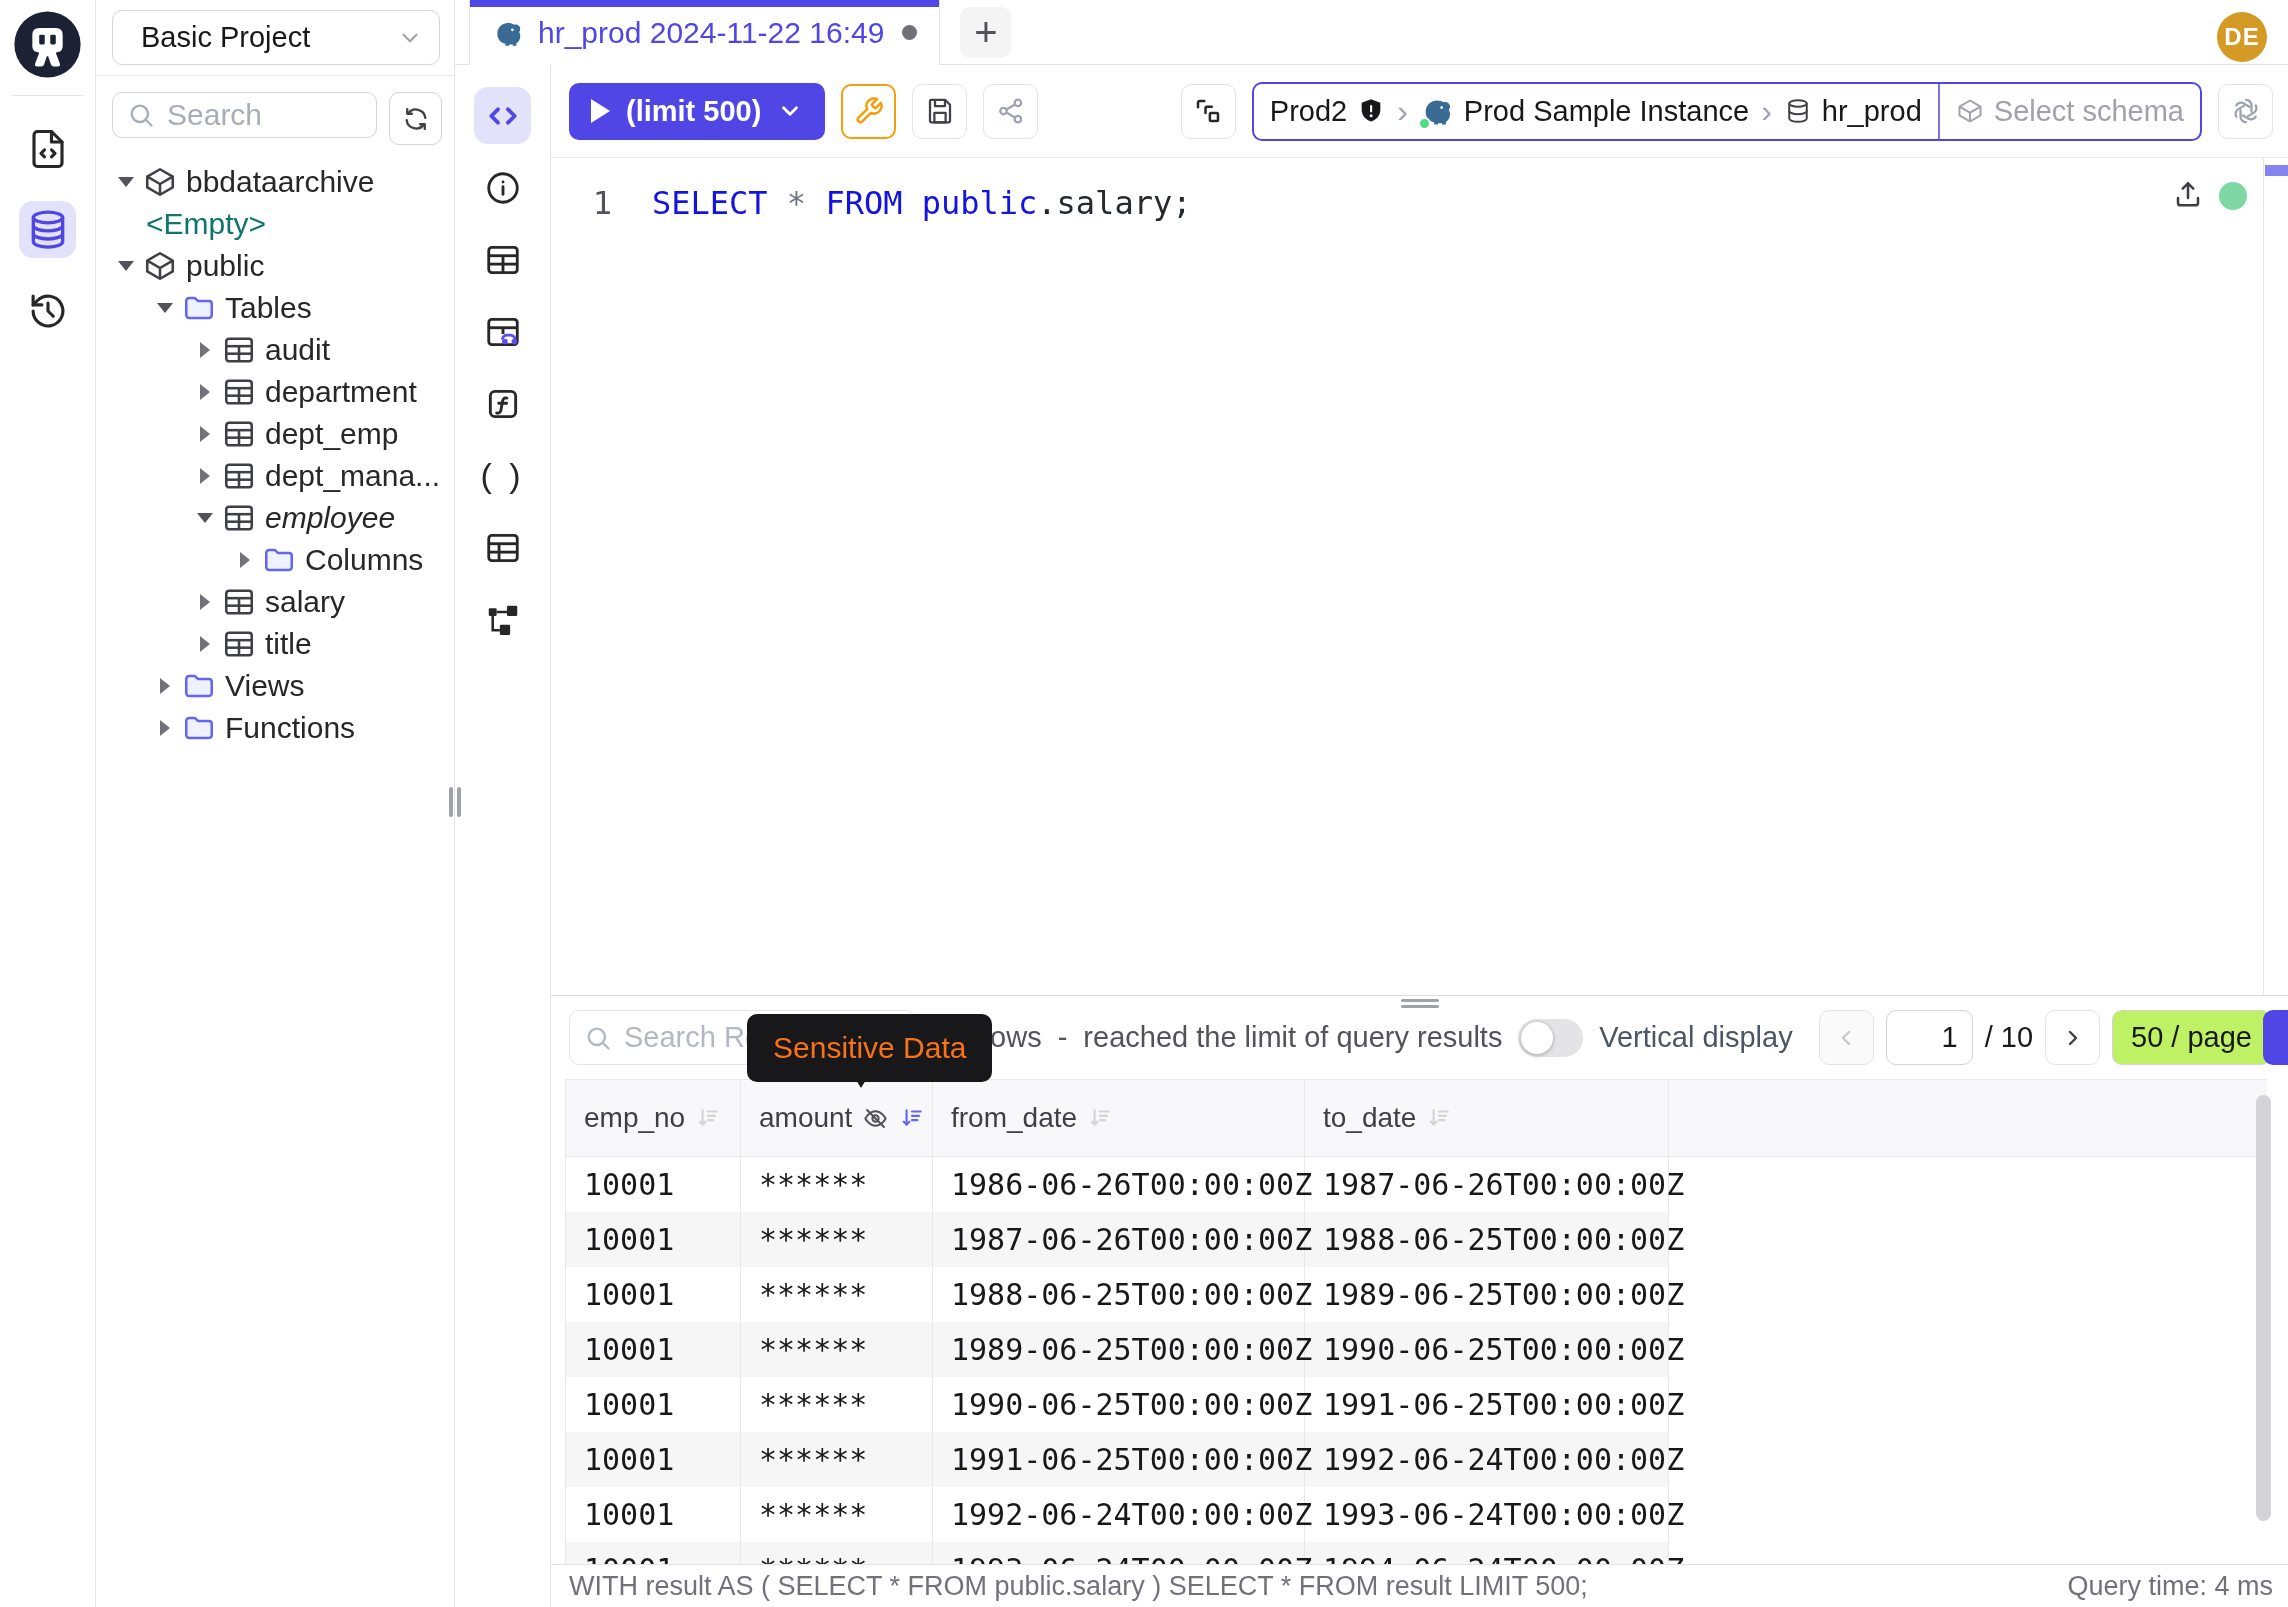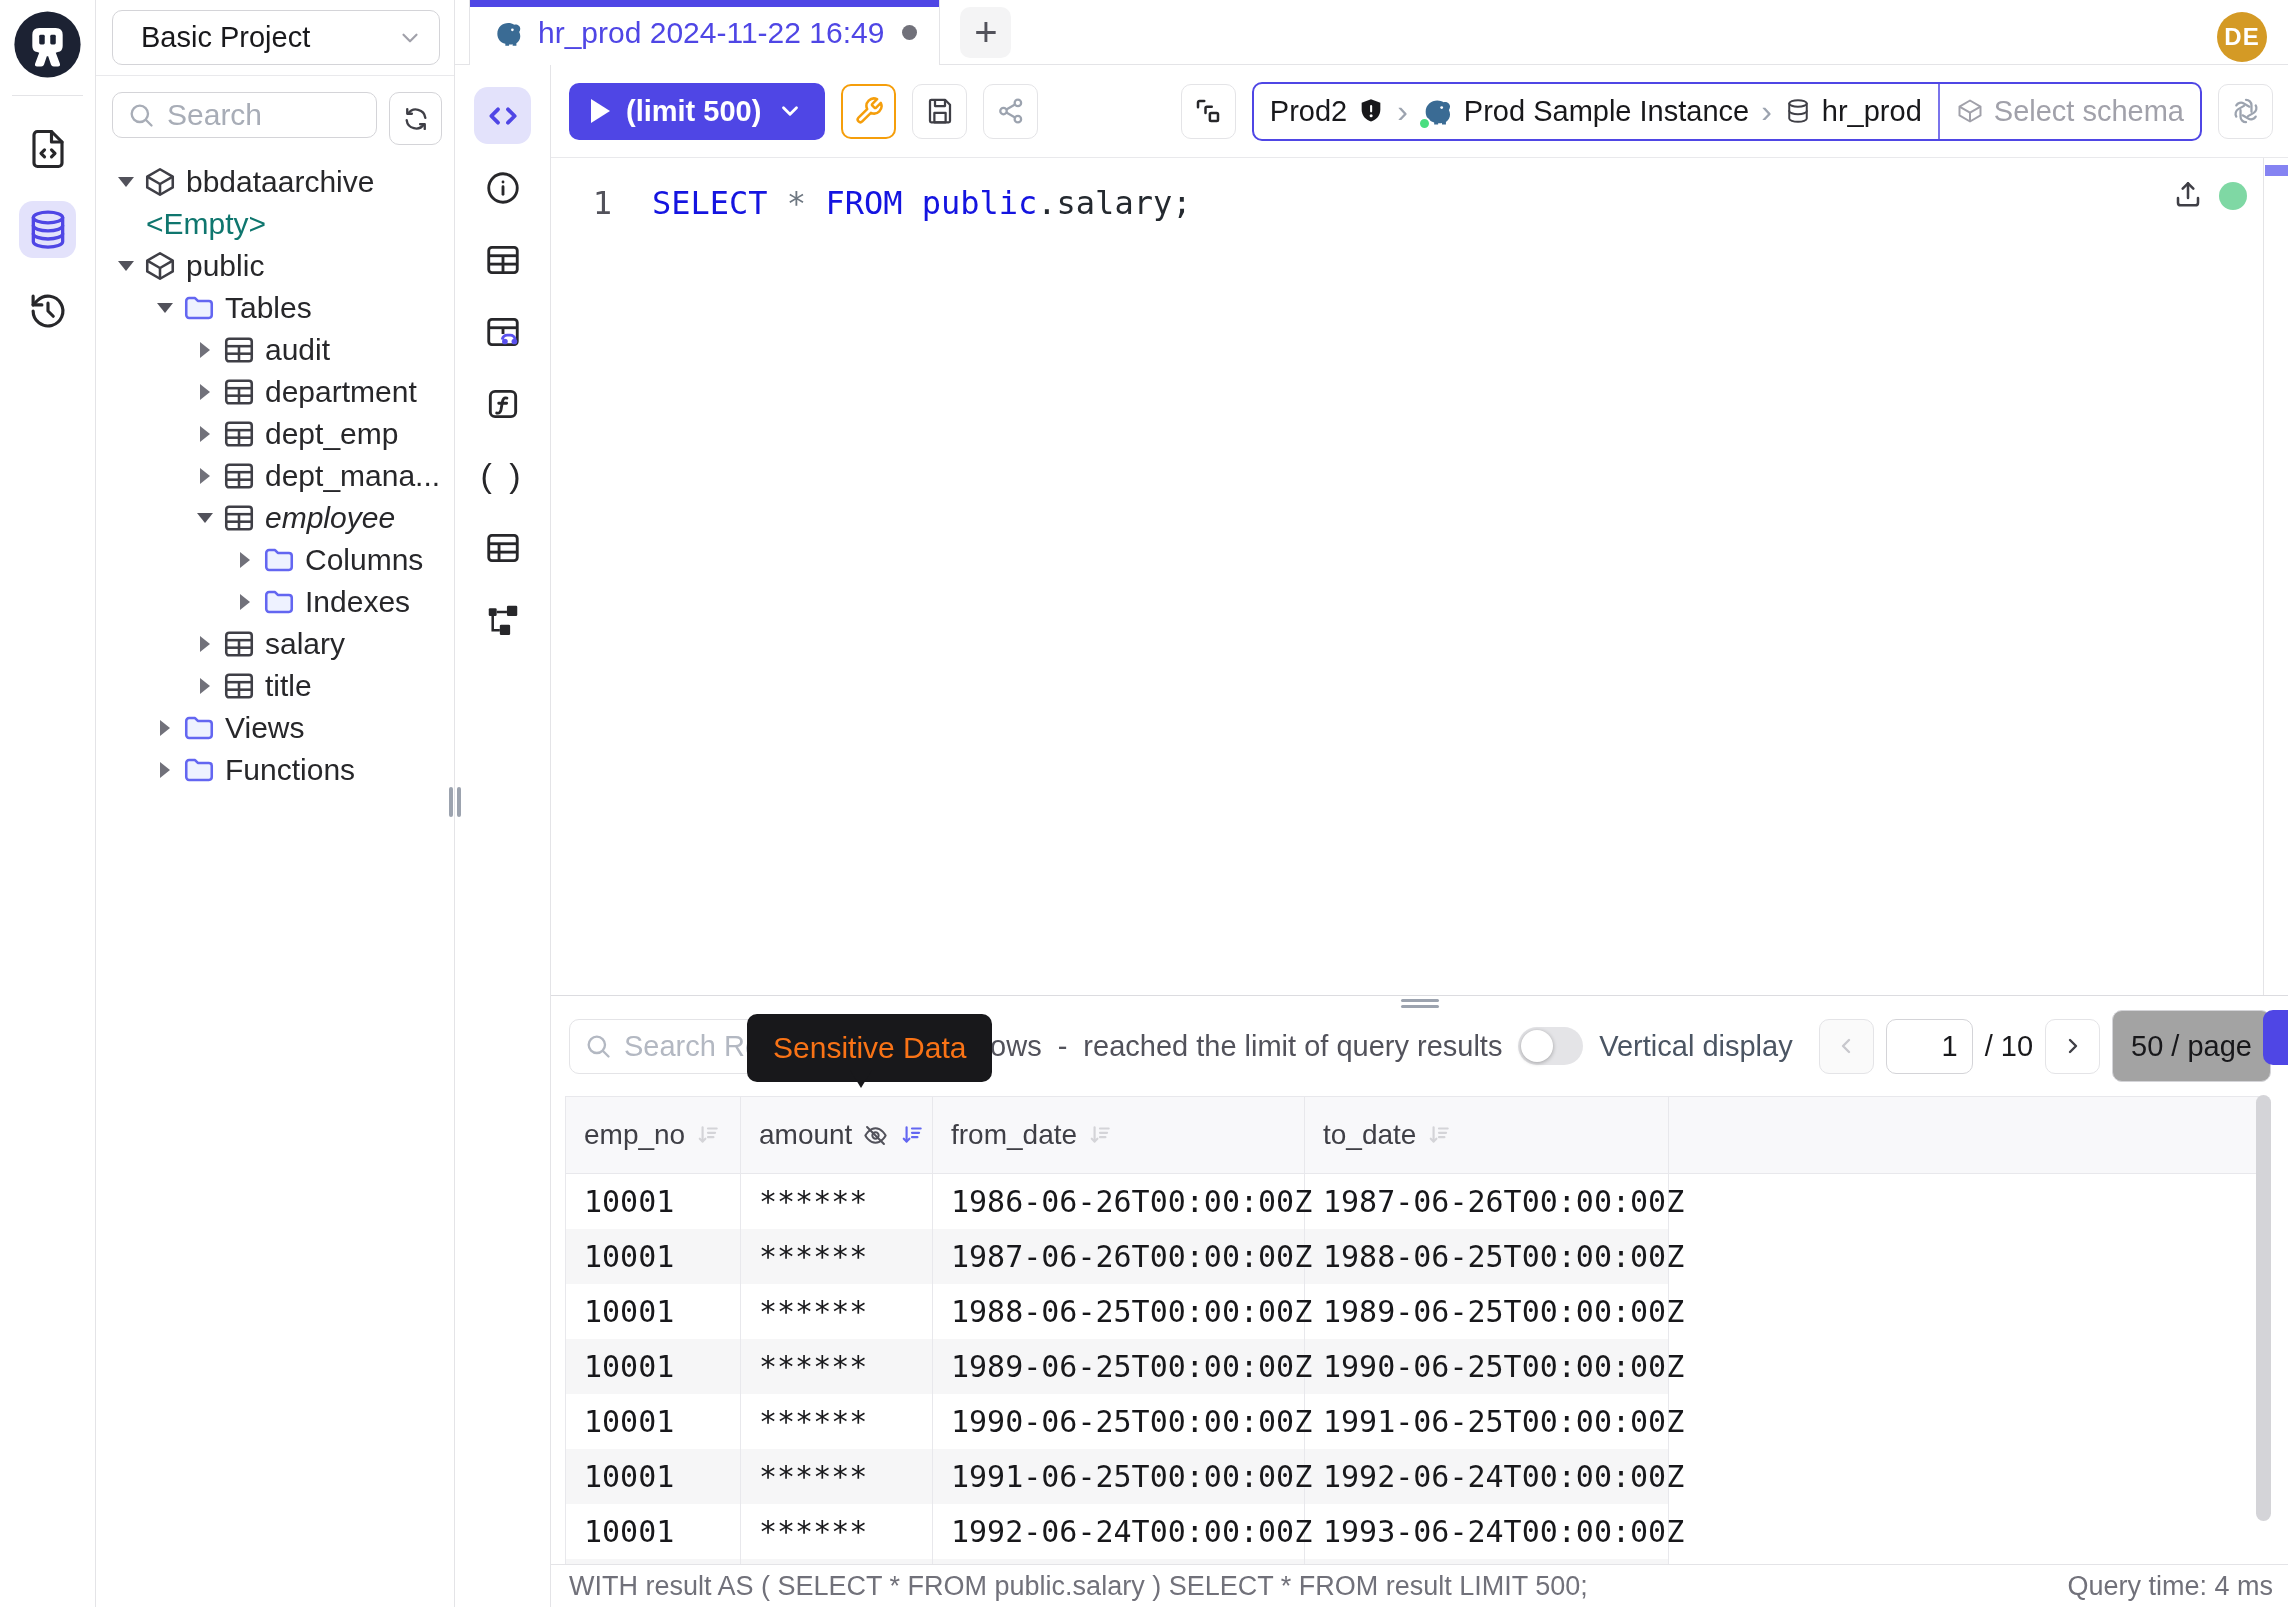--- a/index.html
+++ b/index.html
@@ -96,21 +96,21 @@
   .toggle-group{margin-left:auto;display:flex;align-items:center;gap:16px}
   .toggle{width:65px;height:38px;border-radius:19px;background:#e4e4e7;position:relative;cursor:pointer;flex-shrink:0}
   .toggle-knob{position:absolute;left:3px;top:3px;width:32px;height:32px;border-radius:50%;background:#fff;box-shadow:0 1px 4px rgba(0,0,0,.3)}
   .toggle-label{font-size:29px;color:#4b5563}
   .pager{display:flex;align-items:center;gap:12px;margin-left:26px;font-size:29px;color:#18181b}
   .pg-btn{width:55px;height:55px;border:1px solid #e4e4e7;border-radius:10px;background:#fafafa;display:flex;
     align-items:center;justify-content:center;cursor:pointer}
   .pg-btn.next{background:#fff}
   .page-box{width:87px;height:55px;border:1px solid #d4d4d8;border-radius:10px;display:flex;align-items:center;
     justify-content:flex-end;padding-right:14px;background:#fff}
-  .page-size{height:72px;border:1px solid #d4d4d8;border-radius:10px;display:flex;align-items:center;padding:0 18px;background:#a3a3a3}
+  .page-size{height:55px;border:1px solid #d4d4d8;border-radius:10px;display:flex;align-items:center;padding:0 18px;background:#bef264}
   .edge-btn{position:absolute;right:0;top:14px;width:26px;height:55px;background:#4f46e5;border-radius:10px 0 0 10px}
   .tooltip{position:absolute;left:196px;top:18px;background:#18181b;color:#f97316;font-size:30px;font-weight:500;
     padding:17px 26px;border-radius:10px;z-index:10;white-space:nowrap}
   .tooltip::after{content:"";position:absolute;left:103px;bottom:-17px;width:0;height:0;
     border:11px solid transparent;border-top:18px solid #18181b}
 
   table.grid{border-collapse:collapse;width:calc(100% - 36px);margin-left:14px;table-layout:fixed;border-left:1px solid #e8e8ec}
   .grid th{height:77px;background:#f8f8fa;border-right:1px solid #e8e8ec;border-top:1px solid #e8e8ec;border-bottom:1px solid #e8e8ec;
     font-weight:500;color:#3f3f46;font-size:28px;text-align:left;padding-left:18px}
   .grid th .hdr{display:flex;align-items:center;gap:10px}
@@ -307,31 +307,20 @@
         <div class="tree-row" style="padding-left: 135px;">
           <span class="caret">
             <i class="c-right"></i>
           </span>
           <span class="tree-icon">
             <svg viewBox="0 0 24 24" fill="#eef2ff" stroke="#6366f1" stroke-width="1.8" stroke-linejoin="round">
               <path d="M3 7a2 2 0 0 1 2-2h4.2l2 2H19a2 2 0 0 1 2 2v8a2 2 0 0 1-2 2H5a2 2 0 0 1-2-2V7z"></path>
             </svg>
           </span>
           <span>Columns</span>
-        </div>
-        <div class="tree-row" style="padding-left: 135px;">
-          <span class="caret">
-            <i class="c-right"></i>
-          </span>
-          <span class="tree-icon">
-            <svg viewBox="0 0 24 24" fill="#eef2ff" stroke="#6366f1" stroke-width="1.8" stroke-linejoin="round">
-              <path d="M3 7a2 2 0 0 1 2-2h4.2l2 2H19a2 2 0 0 1 2 2v8a2 2 0 0 1-2 2H5a2 2 0 0 1-2-2V7z"></path>
-            </svg>
-          </span>
-          <span>Indexes</span>
         </div>
         <div class="tree-row" style="padding-left: 95px;">
           <span class="caret">
             <i class="c-right"></i>
           </span>
           <span class="tree-icon">
             <svg viewBox="0 0 24 24" fill="none" stroke="#3f3f46" stroke-width="1.8">
               <rect x="3" y="4" width="18" height="16" rx="2"></rect>
               <path d="M3 9.3h18"></path>
               <path d="M3 14.6h18"></path>

